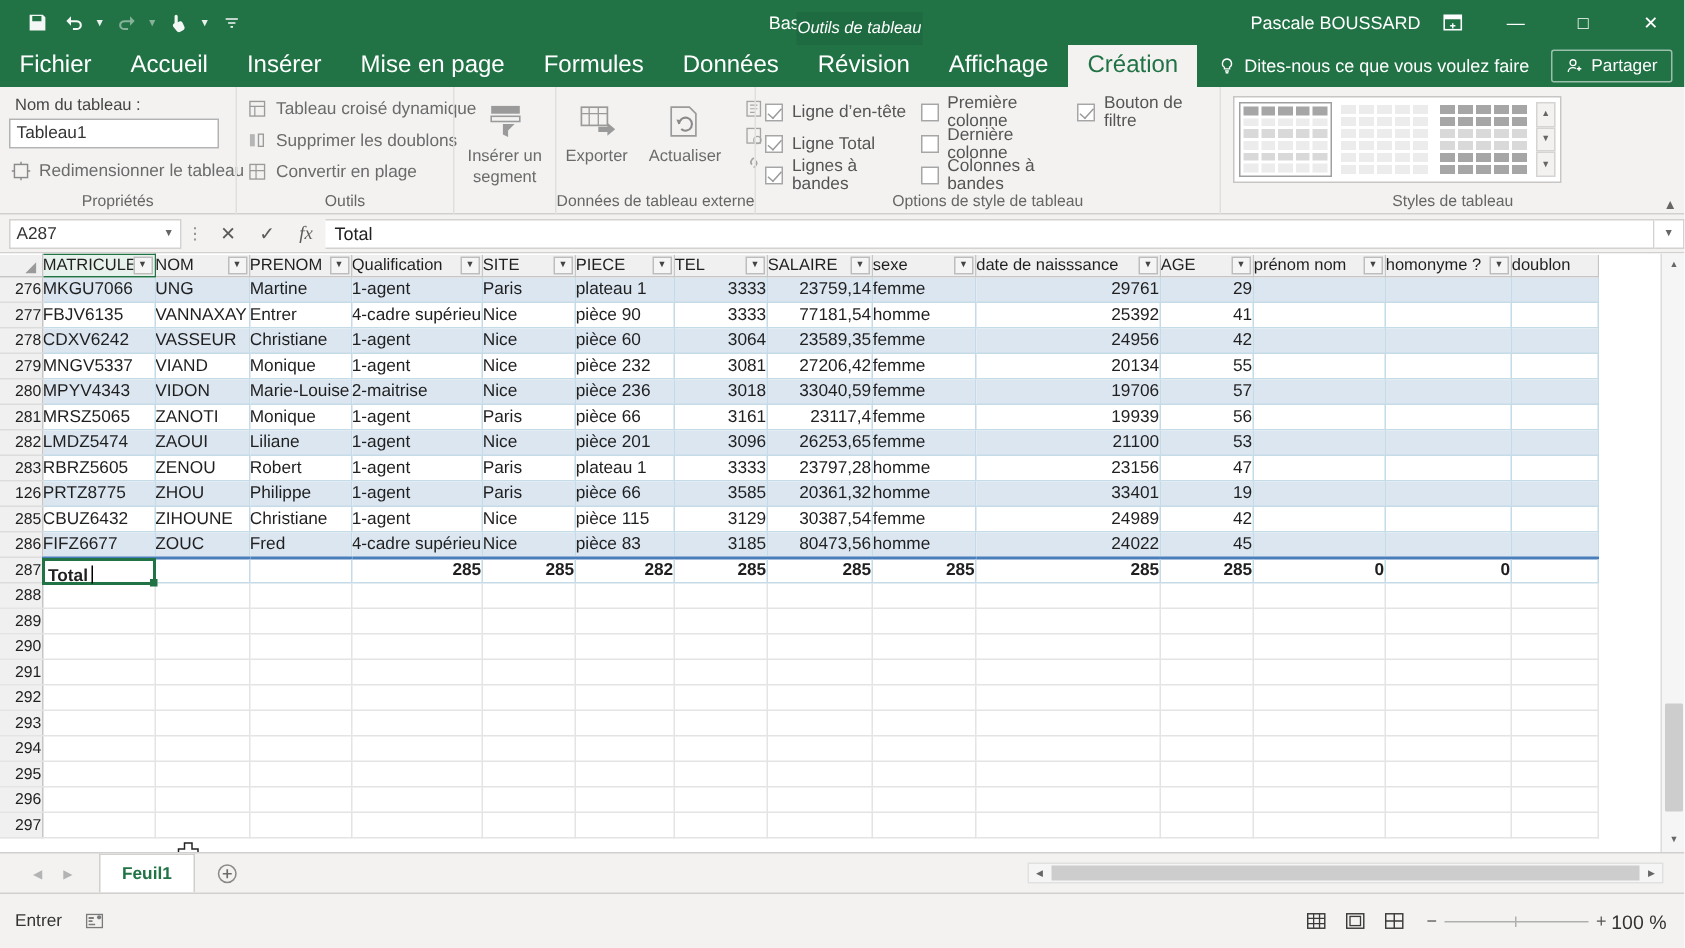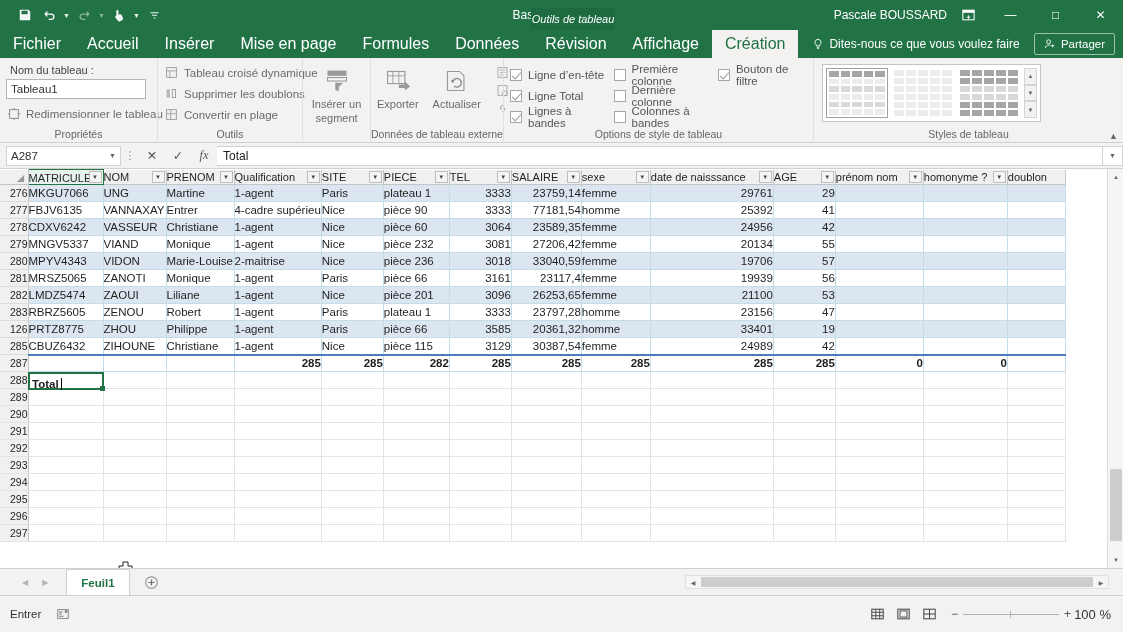--- a/index.html
+++ b/index.html
@@ -892,20 +892,37 @@
             <td class="dcell">pièce 115</td>
             <td class="dcell num">3129</td>
             <td class="dcell num">30387,54</td>
             <td class="dcell">femme</td>
             <td class="dcell num">24989</td>
             <td class="dcell num">42</td>
             <td class="dcell"></td>
             <td class="dcell"></td>
             <td class="dcell"></td>
           </tr>
+          <tr class="band">
+            <td class="rnum">286</td>
+            <td class="dcell">FIFZ6677</td>
+            <td class="dcell">ZOUC</td>
+            <td class="dcell">Fred</td>
+            <td class="dcell">4-cadre supérieu</td>
+            <td class="dcell">Nice</td>
+            <td class="dcell">pièce 83</td>
+            <td class="dcell num">3185</td>
+            <td class="dcell num">80473,56</td>
+            <td class="dcell">homme</td>
+            <td class="dcell num">24022</td>
+            <td class="dcell num">45</td>
+            <td class="dcell"></td>
+            <td class="dcell"></td>
+            <td class="dcell"></td>
+          </tr>
           <tr class="totalrow">
             <td class="rnum">287</td>
             <td class="dcell"></td>
             <td class="dcell"></td>
             <td class="dcell"></td>
             <td class="dcell num">285</td>
             <td class="dcell num">285</td>
             <td class="dcell num">282</td>
             <td class="dcell num">285</td>
             <td class="dcell num">285</td>

